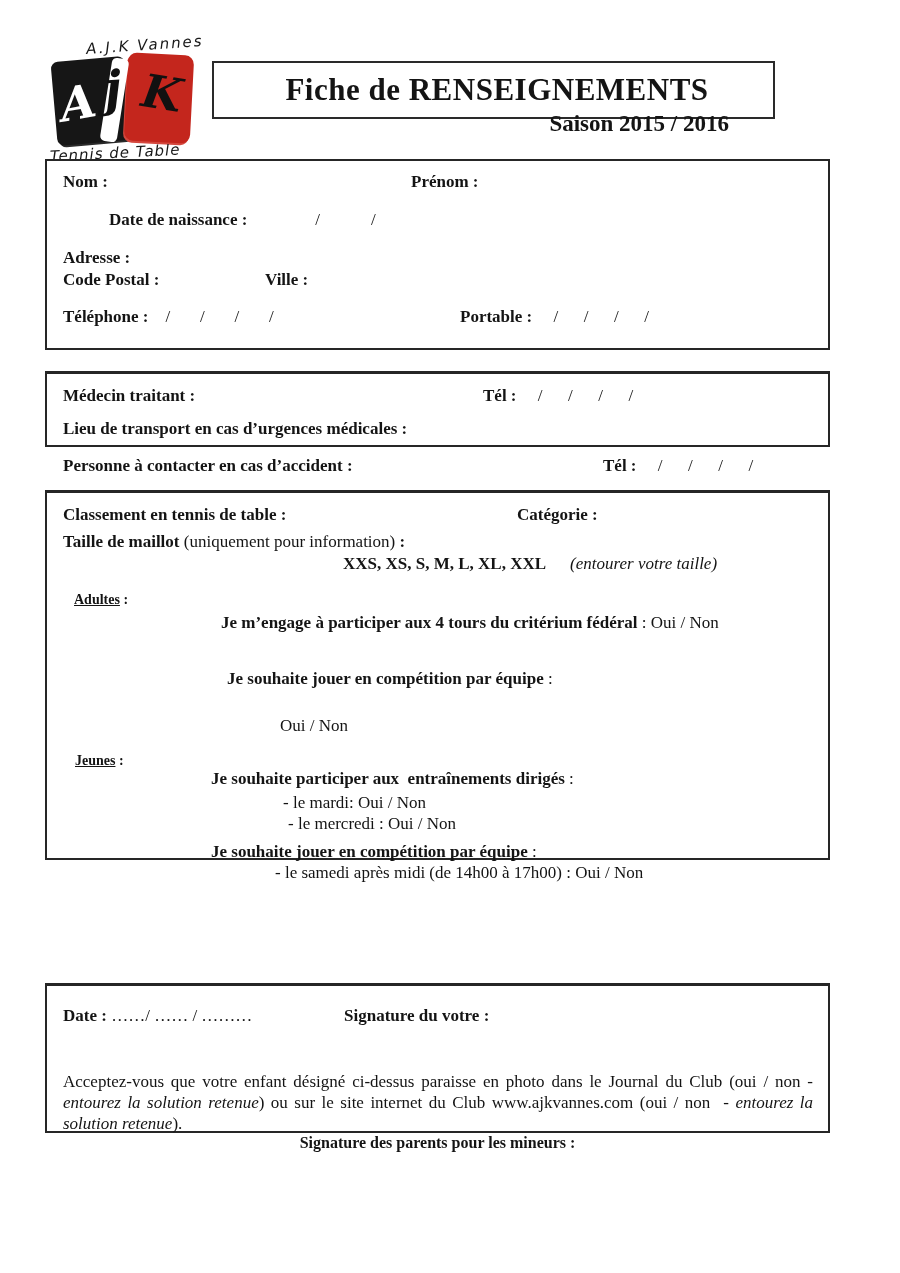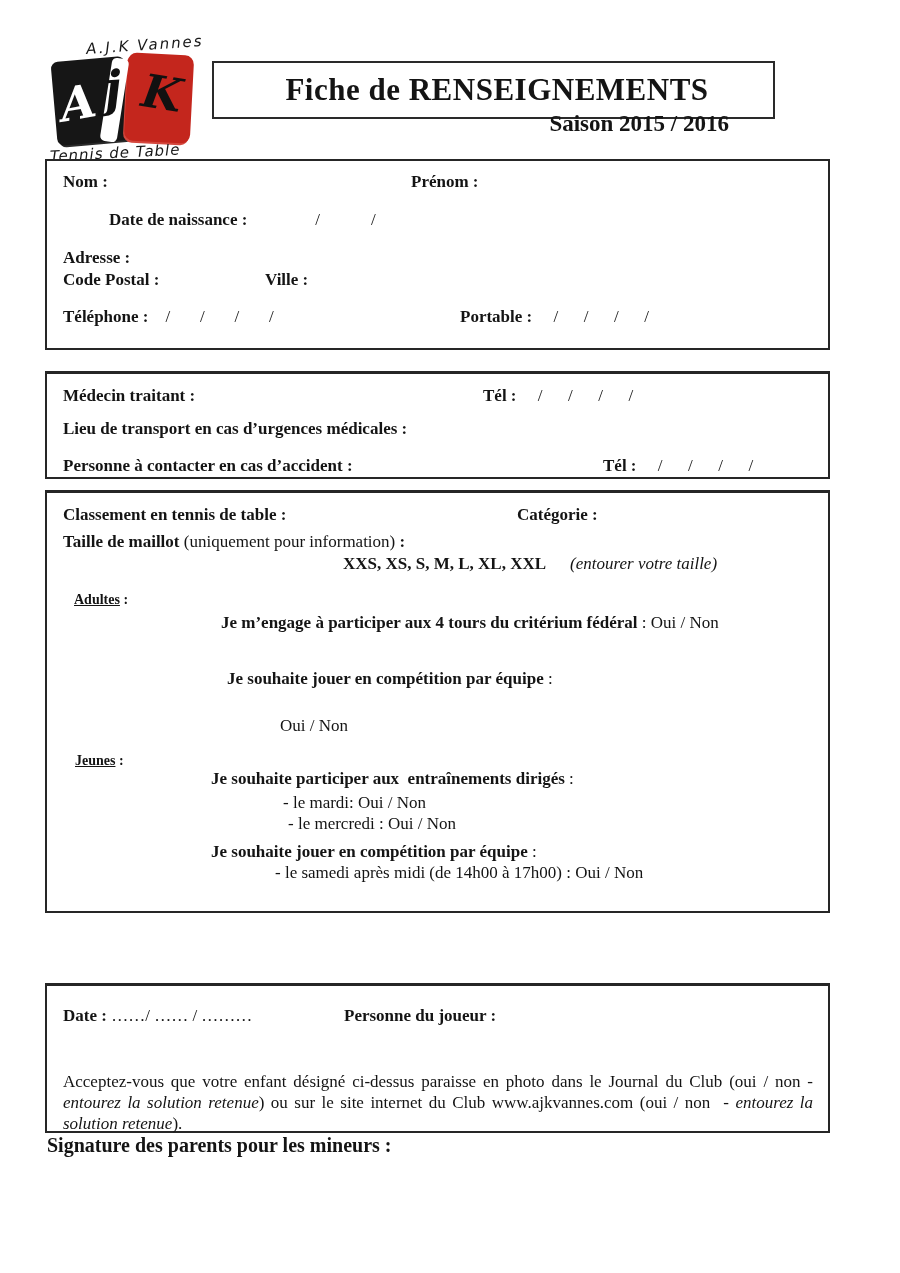--- a/index.html
+++ b/index.html
@@ -32,34 +32,34 @@
              border:2px solid #2a2a2a;background:#fff;display:flex;
              align-items:center;justify-content:center;padding-left:7px;}
   .title-box span{font-size:31px;font-weight:bold;letter-spacing:.5px;}
   .subtitle{position:absolute;left:177px;top:111px;width:552px;text-align:right;
             font-size:23px;font-weight:bold;}
 
   
   .box{position:absolute;left:45px;width:785px;border:2px solid #262626;
        background:#fff;box-sizing:border-box;}
   .box1{top:159px;height:191px;}
-  .box2{top:371px;height:108px;border-top-width:3px;}
-  .box3{top:490px;height:423px;border-top-width:3px;}
+  .box2{top:371px;height:76px;border-top-width:3px;}
+  .box3{top:490px;height:370px;border-top-width:3px;}
   .box4{top:983px;height:150px;border-top-width:3px;}
 
   .line{position:absolute;font-size:17px;line-height:20px;white-space:nowrap;}
   .b{font-weight:bold;}
   .i{font-style:italic;}
   .u{text-decoration:underline;}
   .pre{white-space:pre;}
   .hd{font-size:14px;}
   .para{position:absolute;left:16px;top:85px;width:750px;font-size:17px;
         line-height:21px;text-align:justify;}
-  .center-line{position:absolute;left:0;width:100%;text-align:left;
-               font-size:20px;white-space:nowrap;}
+  .center-line{position:absolute;left:0;width:100%;text-align:center;
+               font-size:16px;white-space:nowrap;}
 </style>
 </head>
 <body>
 
 <div class="page">
 
   <div class="logo">
     <div class="logo-top">A.J.K Vannes</div>
     <div class="logo-square">
       <div class="logo-black"></div>
@@ -110,18 +110,18 @@
     <div class="line hd" style="left:28px;top:258px;"><span class="b u">Jeunes</span><span class="b"> :</span></div>
     <div class="line" style="left:164px;top:276px;"><span class="b">Je souhaite participer aux &nbsp;entraînements dirigés</span><span> :</span></div>
     <div class="line" style="left:236px;top:300px;"><span>- le mardi: Oui / Non</span></div>
     <div class="line" style="left:241px;top:321px;"><span>- le mercredi : Oui / Non</span></div>
     <div class="line" style="left:164px;top:349px;"><span class="b">Je souhaite jouer en compétition par équipe</span><span> :</span></div>
     <div class="line" style="left:228px;top:370px;"><span>- le samedi après midi (de 14h00 à 17h00) : Oui / Non</span></div>
   </div>
 
   <div class="box box4">
     <div class="line" style="left:16px;top:20px;"><span class="b">Date :</span><span class="pre"> ……/ …… / ………</span></div>
-    <div class="line" style="left:297px;top:20px;"><span class="b">Personne du joueur :</span></div>
+    <div class="line" style="left:297px;top:20px;"><span class="b">Signature du votre :</span></div>
     <div class="para"><span>Acceptez-vous que votre enfant désigné ci-dessus paraisse en photo dans le Journal du Club (oui / non - </span><span class="i">entourez la solution retenue</span><span>) ou sur le site internet du Club www.ajkvannes.com (oui / non &nbsp;- </span><span class="i">entourez la solution retenue</span><span>).</span></div>
     <div class="center-line" style="top:148px;"><span class="b">Signature des parents pour les mineurs :</span></div>
   </div>
 
 </div>
 
 </body></html>

